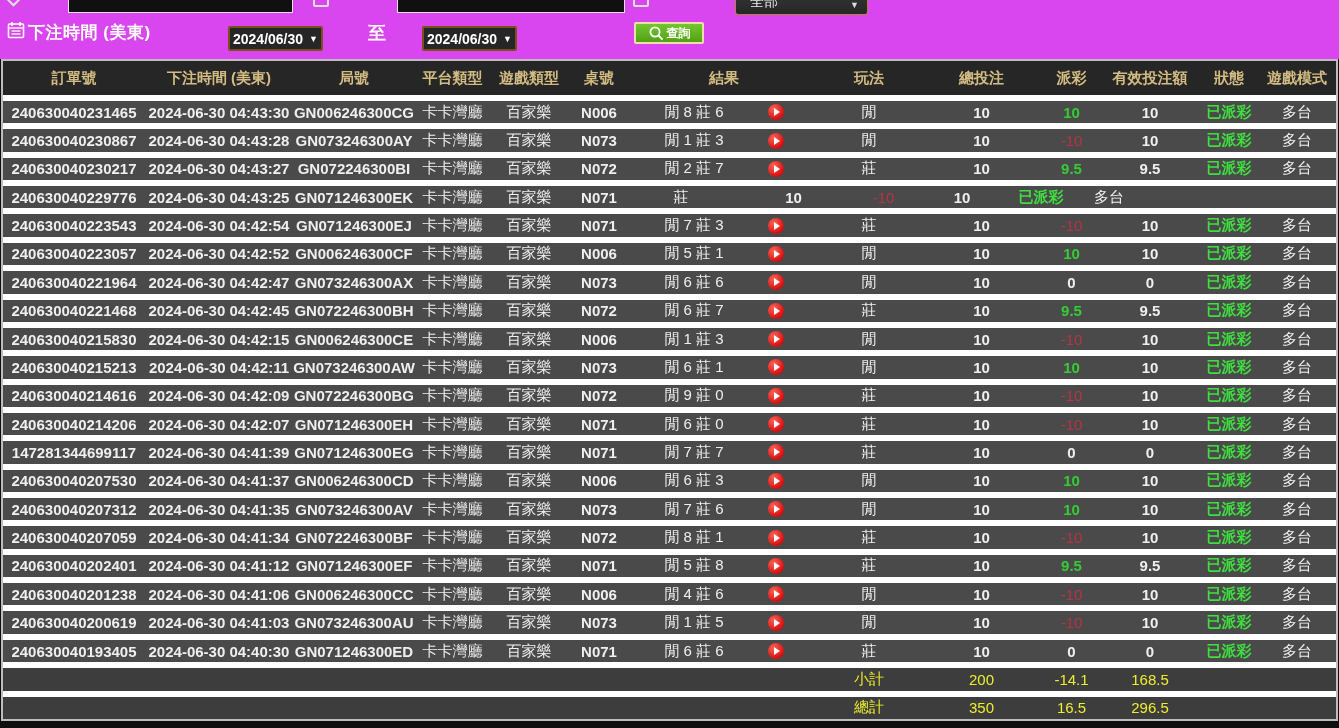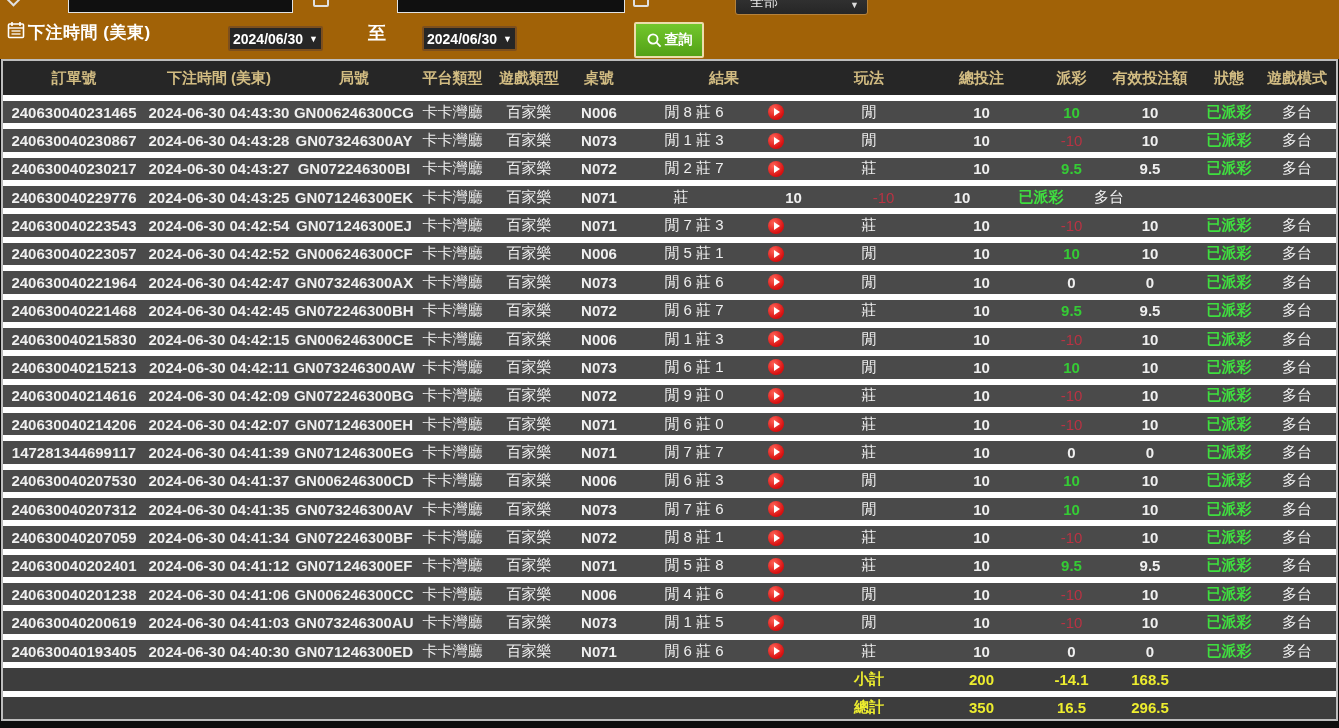--- a/index.html
+++ b/index.html
@@ -1,18 +1,18 @@
 <!DOCTYPE html>
 <html style="--pos: #35cc35; --neg: #b83343; --status: #3fdf3f; --footer-yellow: #eded2f; --header-gold: #d2bc82; --button-green: #5cb821; --play-icon-red: #d80f0f;"><head>
 <meta charset="utf-8">
 <style>
   * { margin:0; padding:0; box-sizing:border-box; }
   html,body { width:1339px; height:728px; background:#0e0e0e; overflow:hidden;
               font-family:"Liberation Sans","DejaVu Sans",sans-serif; }
-  .topbar { position:relative; width:1339px; height:59px; background:#a16207; overflow:hidden; }
+  .topbar { position:relative; width:1339px; height:59px; background:#d946ef; overflow:hidden; }
 
   
   .ghost-input { position:absolute; top:-11px; height:24px; background:#101010; border:1px solid #e3e3e3; }
   .gi1 { left:68px;  width:225px; }
   .gi2 { left:397px; width:228px; }
   .ghost-diamond { position:absolute; left:7px; top:-9px; width:13px; height:13px;
                    border:2px solid #e0e0e0; transform:rotate(45deg); }
   .ghost-box { position:absolute; width:16px; height:15px; top:-8px; border:2px solid #e0e0e0; border-radius:2px; }
   .gb1 { left:313px; } .gb2 { left:633px; }
   .ghost-select { position:absolute; left:735px; top:-15px; width:133px; height:30px;
@@ -23,23 +23,23 @@
   
   .filter-row { position:absolute; left:0; top:18px; width:1339px; height:40px; color:#fff; }
   .cal-icon { position:absolute; left:7px; top:3px; }
   .flabel { position:absolute; left:28px; top:3px; font-size:17px; font-weight:bold; letter-spacing:.5px; }
   .date-select { position:absolute; top:8px; width:95px; height:25px; background:#262626;
                  border:2px solid #7d4f1d; border-radius:2px; color:#fff; font-size:14px; font-weight:bold;
                  display:flex; align-items:center; justify-content:center; gap:6px; cursor:pointer; }
   .date-select .caret { font-size:9px; margin-top:1px; }
   .d1 { left:228px; } .d2 { left:422px; }
   .to-label { position:absolute; left:368px; top:3px; font-size:18px; font-weight:bold; }
-  .search-btn { position:absolute; left:634px; top:4px; width:70px; height:36px;
+  .search-btn { position:absolute; left:634px; top:4px; width:70px; height:22px;
                 background:linear-gradient(#72c72c,#53a117); border:2px solid #ecddab; border-radius:2px;
-                color:#fff; font-size:14px; font-weight:bold; display:flex; align-items:center;
+                color:#fff; font-size:12px; font-weight:bold; display:flex; align-items:center;
                 justify-content:center; gap:2px; cursor:pointer; }
 
   
   .btable { position:absolute; left:1px; top:59px; width:1337px; height:662px;
             border:2px solid #bdbdbd; background:#4a4a4a; display:flex; flex-direction:column; }
   .hrow { height:34px; flex:0 0 34px; background:#262626; display:flex; }
   .trow { flex:1 1 auto; display:flex; border-top:6px solid #ffffff; background:#4a4a4a; }
   .trow.foot { background:#3d3d3d; }
   .cell { display:flex; align-items:center; justify-content:center; overflow:hidden;
           color:#efefef; font-size:15px; white-space:nowrap; }
@@ -51,21 +51,21 @@
   .result-cell { gap:44px; }
   .play-icon { width:16px; height:16px; border-radius:50%; flex:0 0 16px; cursor:pointer;
                background:radial-gradient(circle at 35% 30%, #ff6257, #d80f0f 70%);
                display:flex; align-items:center; justify-content:center; }
   .play-icon::before { content:""; display:block; margin-left:2px;
                border-left:6px solid #fff; border-top:4px solid transparent; border-bottom:4px solid transparent; }
   .pos  { color:var(--pos,#35cc35); font-weight:bold; }
   .neg  { color:var(--neg,#b83343); font-weight:normal; }
   .zero { color:#efefef; font-weight:bold; }
   .status { color:var(--status,#3fdf3f); font-weight:bold; }
-  .ylw { color:var(--footer-yellow,#eded2f); font-weight:bold; }
+  .ylw { color:var(--footer-yellow,#eded2f); font-weight:normal; }
   svg { display:block; }
 </style>
 </head>
 <body>
 
 <div class="topbar">
   <span class="ghost-diamond"></span>
   <div class="ghost-input gi1"></div>
   <span class="ghost-box gb1"></span>
   <div class="ghost-input gi2"></div>

